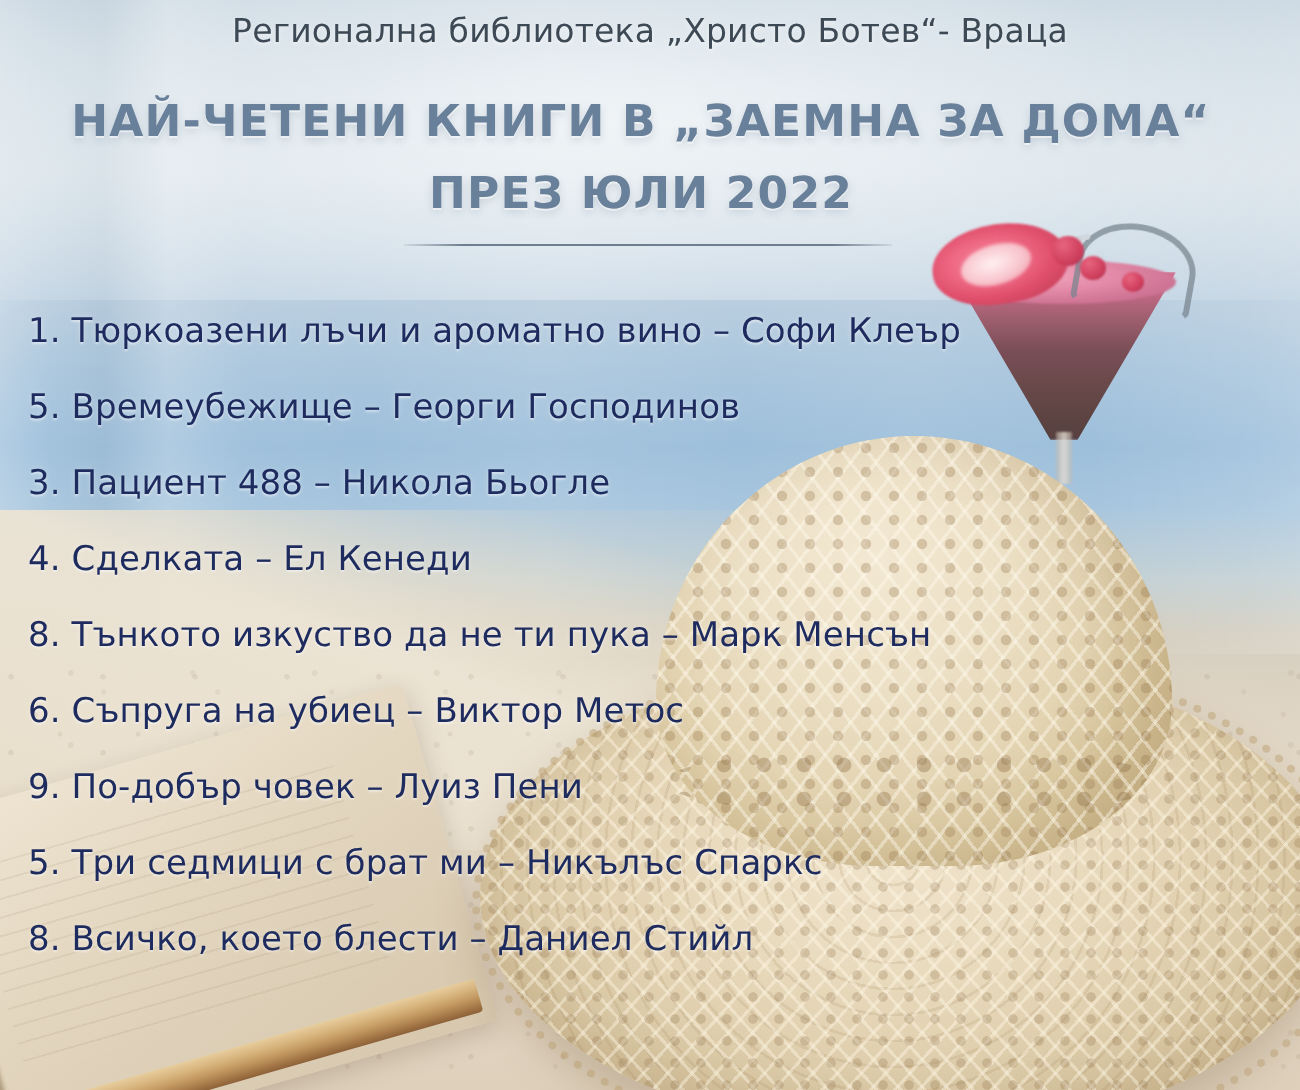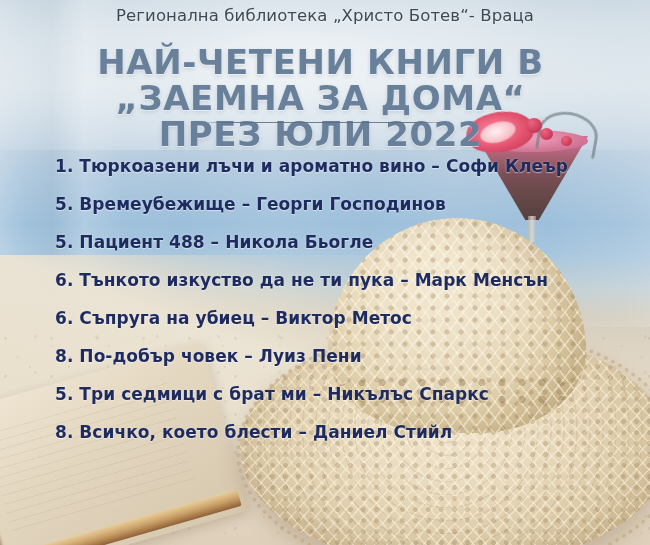--- a/index.html
+++ b/index.html
@@ -391,21 +391,21 @@
   }
 
   .headline {
     position: absolute;
     top: 44px;
     left: 0;
     width: 641px;
     text-align: center;
     color: #69809a;
     font-weight: 800;
-    font-size: 34px;
+    font-size: 22px;
     line-height: 36px;
     letter-spacing: 0.6px;
     text-transform: uppercase;
     text-shadow:
       0 1px 0 rgba(255,255,255,0.55),
       0 2px 4px rgba(90,110,135,0.22);
   }
   .headline .hl-line2 {
     display: block;
   }
@@ -429,28 +429,27 @@
     top: 147px;
     width: 620px;
     margin: 0;
     padding: 0;
     list-style: none;
   }
   .book-list li {
     height: 38px;
     line-height: 38px;
     font-size: 17px;
-    font-weight: 700;
+    font-weight: 400;
     color: #1e2b5e;
     white-space: nowrap;
     letter-spacing: 0.05px;
     text-shadow:
       0 1px 1px rgba(255,255,255,0.42),
       0 0 3px rgba(255,255,255,0.30);
-    margin-left: 41px;
   }
 </style>
 </head>
 <body>
 
 <div id="poster">
 
   <div class="bg-layer bg-base"></div>
   <div class="bg-layer bg-streaks"></div>
   <div class="bg-layer bg-shore"></div>
@@ -492,21 +491,22 @@
   <div class="headline">
     <span class="hl-line1">НАЙ-ЧЕТЕНИ КНИГИ В „ЗАЕМНА ЗА ДОМА“</span>
     <span class="hl-line2">ПРЕЗ ЮЛИ 2022</span>
   </div>
 
   <div class="title-rule"></div>
 
   <ul class="book-list">
     <li>1. Тюркоазени лъчи и ароматно вино – Софи Клеър</li>
     <li>5. Времеубежище – Георги Господинов</li>
-    <li>5. Пациент 488 – Никола Бьогле</li>
-    <li>6. Тънкото изкуство да не ти пука – Марк Менсън</li>
+    <li>3. Пациент 488 – Никола Бьогле</li>
+    <li>4. Сделката – Ел Кенеди</li>
+    <li>8. Тънкото изкуство да не ти пука – Марк Менсън</li>
     <li>6. Съпруга на убиец – Виктор Метос</li>
-    <li>8. По-добър човек – Луиз Пени</li>
+    <li>9. По-добър човек – Луиз Пени</li>
     <li>5. Три седмици с брат ми – Никълъс Спаркс</li>
     <li>8. Всичко, което блести –  Даниел Стийл</li>
   </ul>
 
 </div>
 
 </body></html>

